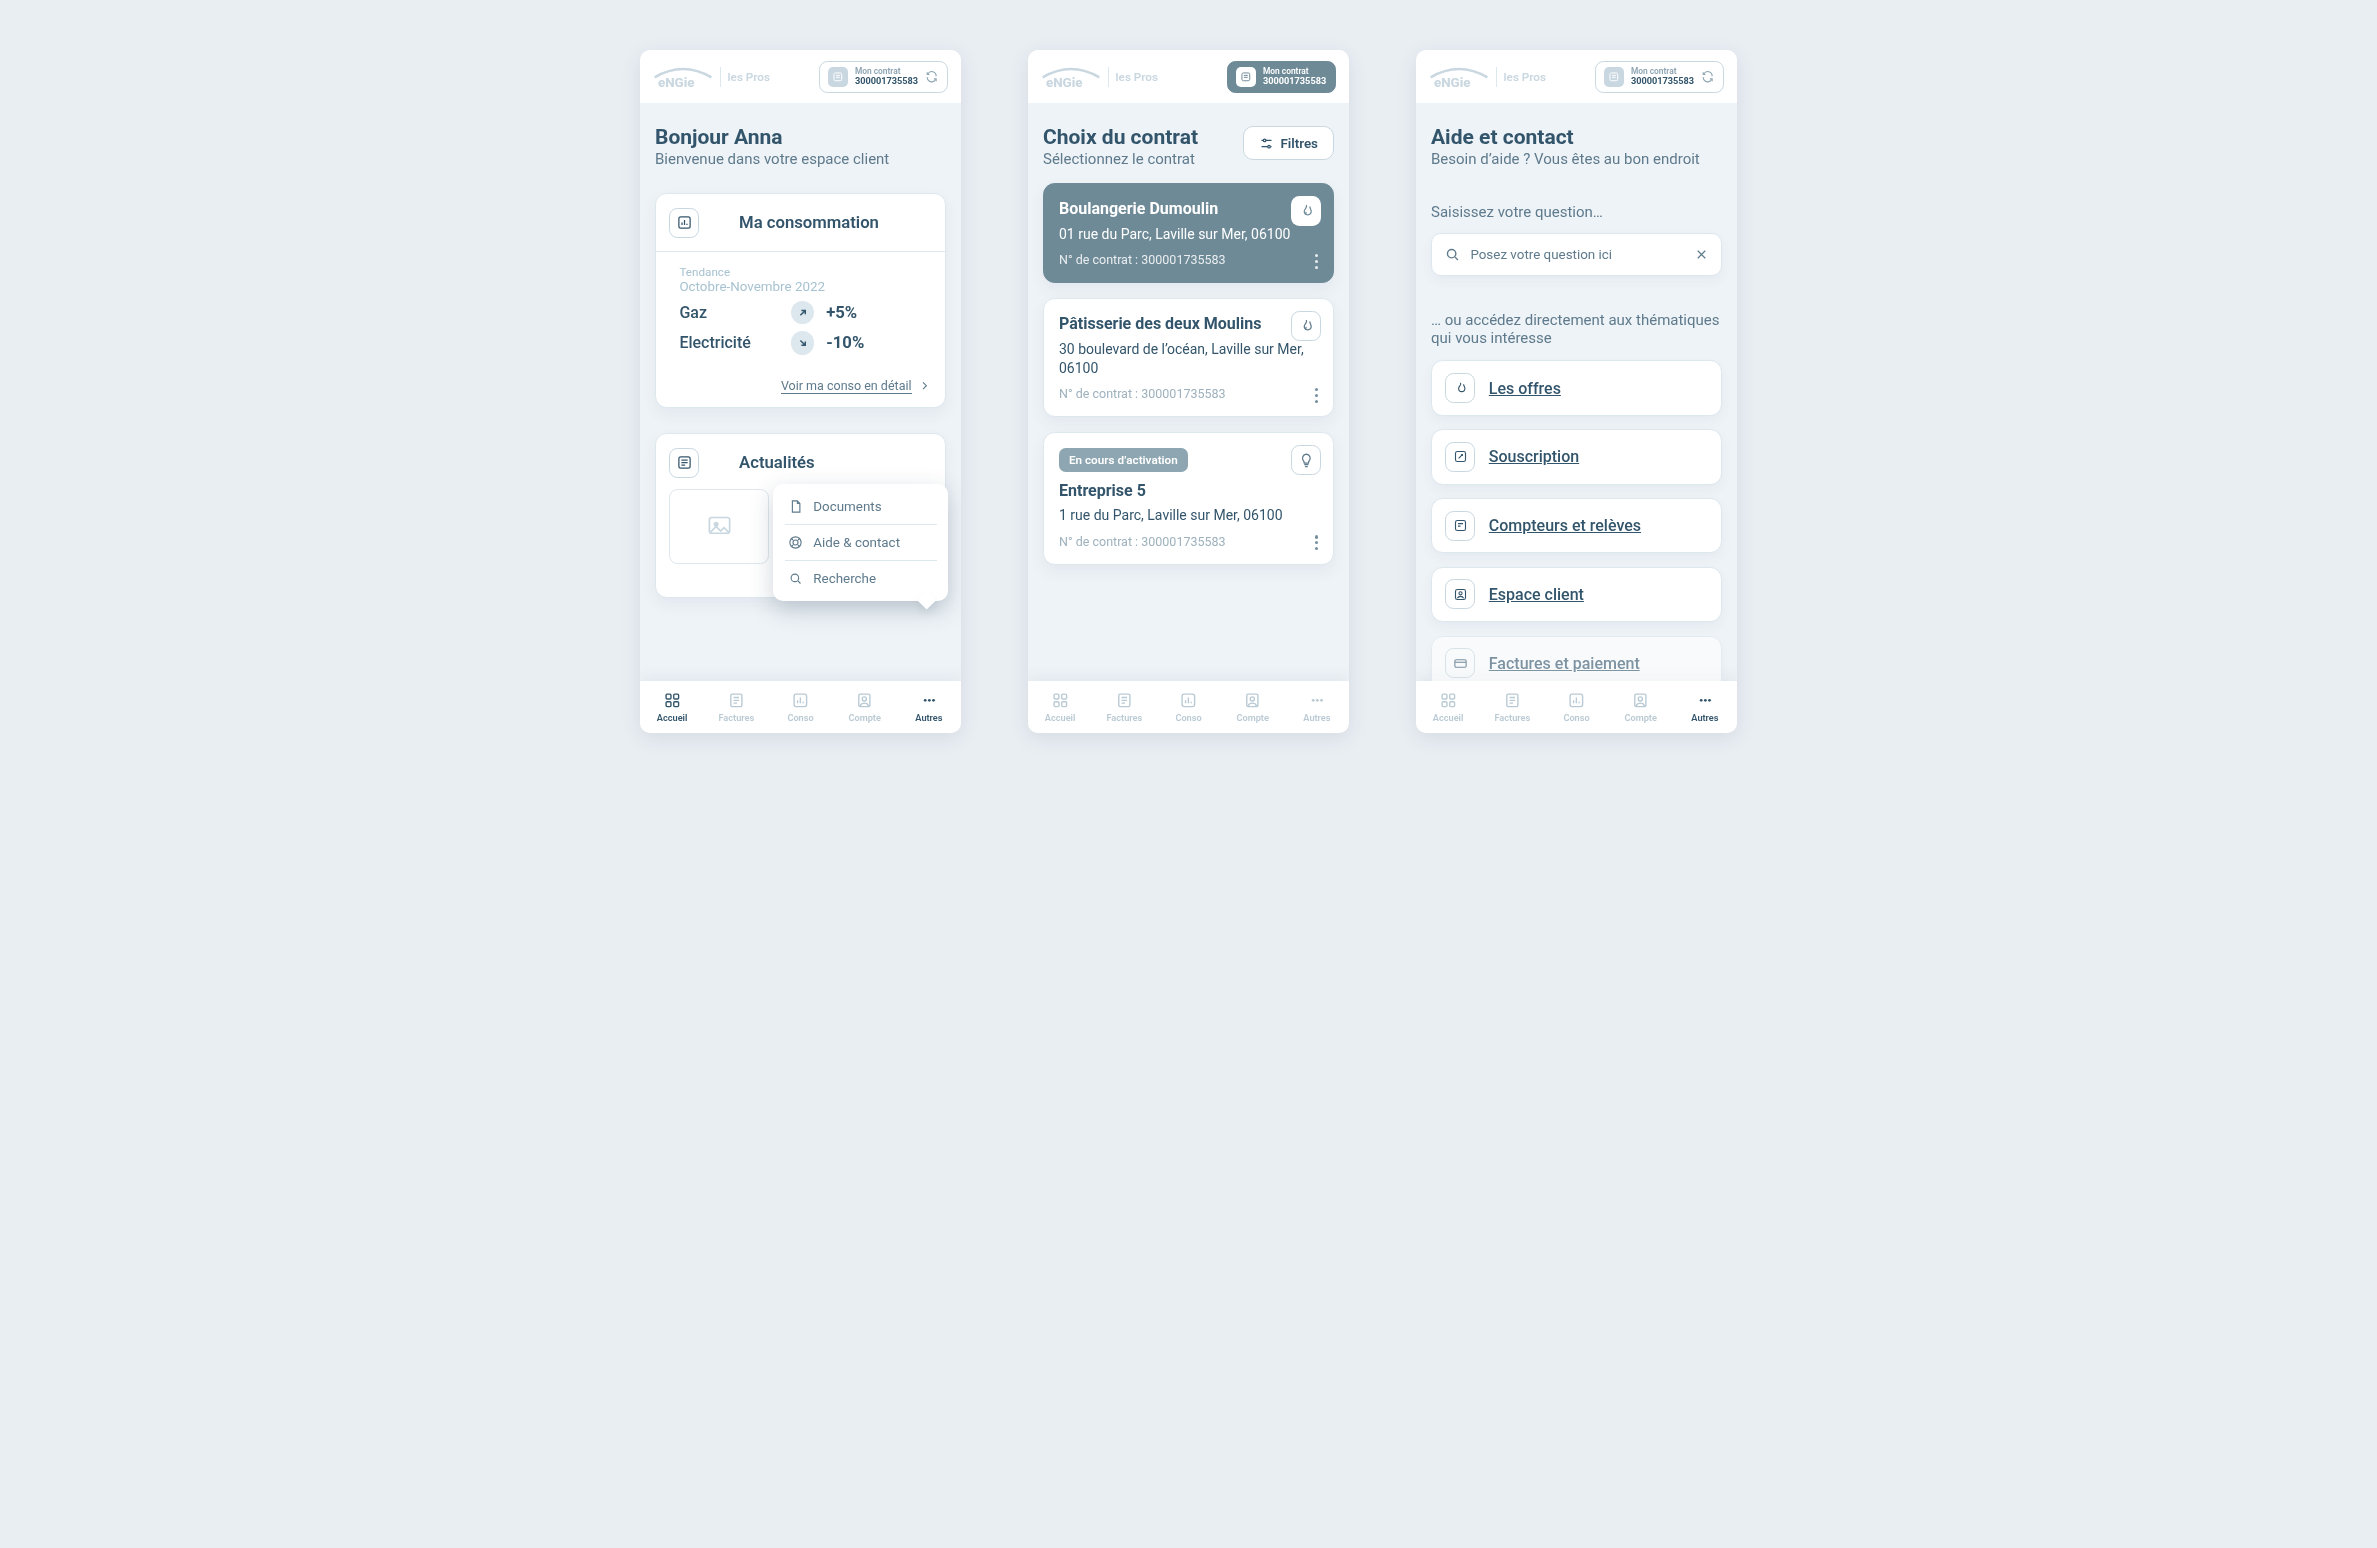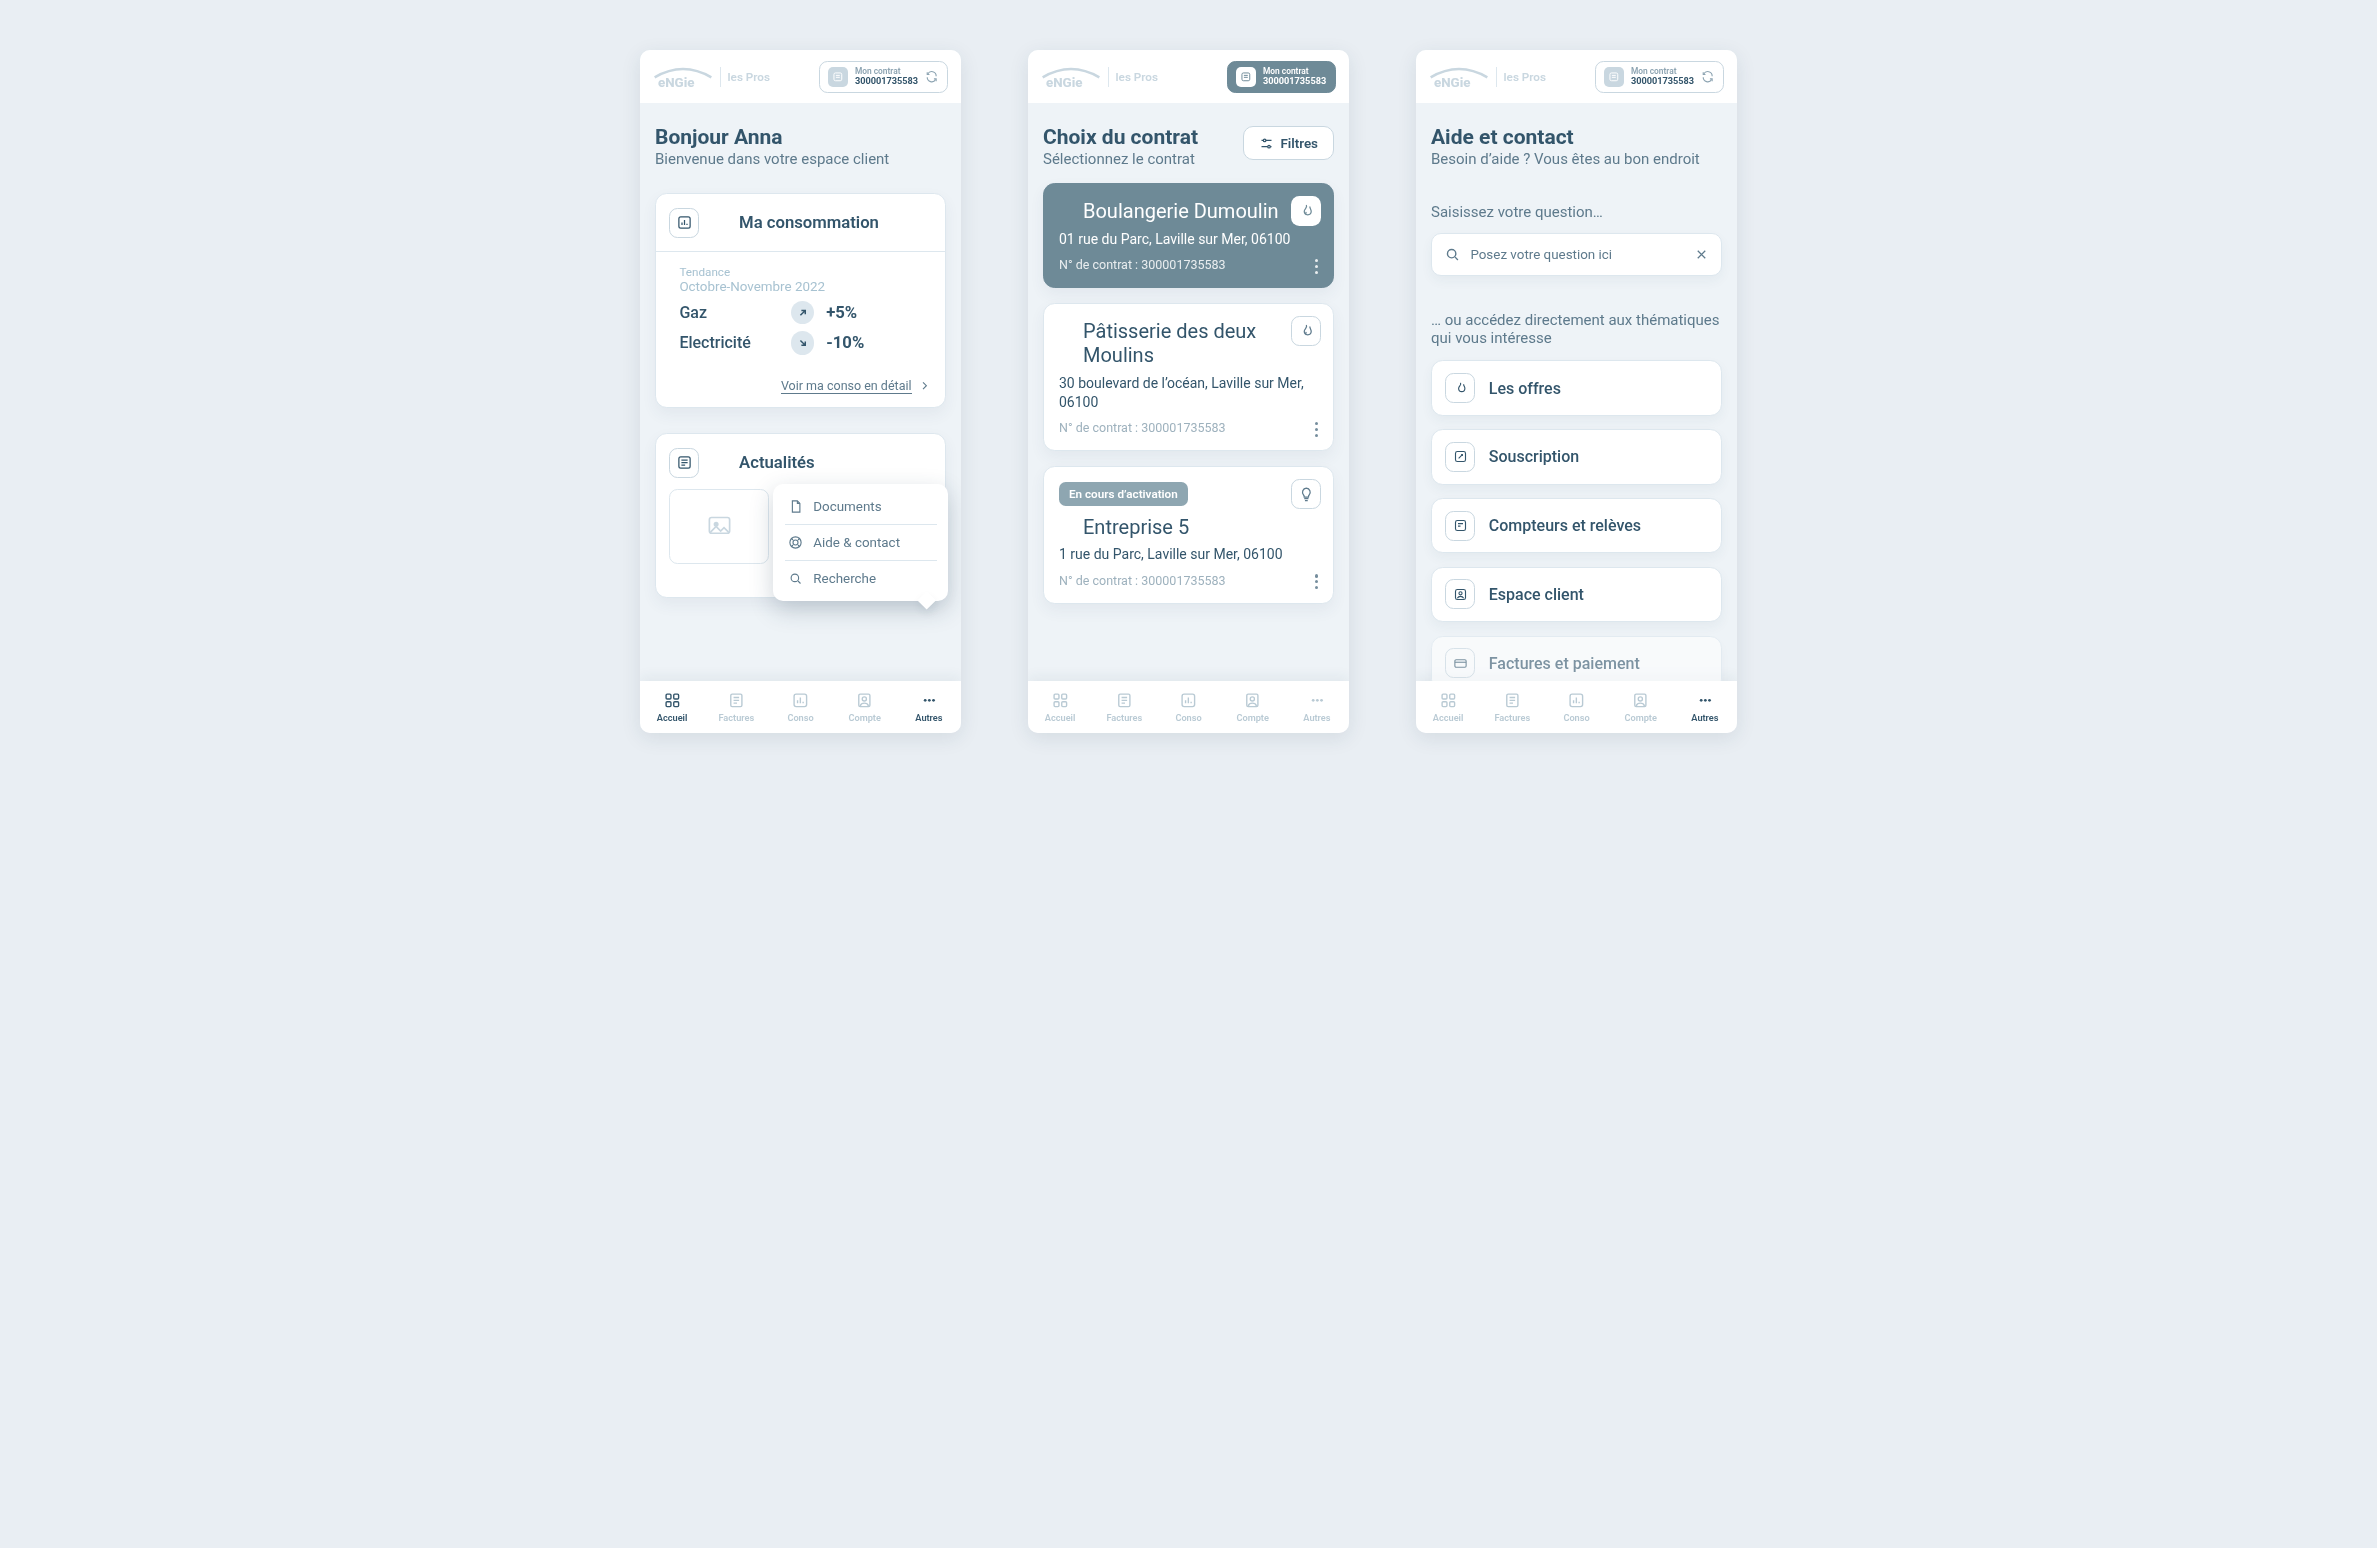--- a/index.html
+++ b/index.html
@@ -62,33 +62,33 @@
   
   .popup{position:absolute;right:-3.3px;bottom:-3.3px;width:175px;background:var(--card);border-radius:10px;box-shadow:0 8.4px 23.4px rgba(30,60,80,.22);padding:5px 0;}
   .popup .row{display:flex;align-items:center;gap:10px;padding:10px 15px;color:var(--ink-soft);font-size:13.4px;}
   .popup .sep{height:0.8px;background:var(--pale-2);margin:0 11.7px;}
   .popup .tail{position:absolute;right:15px;bottom:-6.7px;width:13.4px;height:13.4px;background:var(--card);transform:rotate(45deg);box-shadow:3.3px 3.3px 8.4px rgba(30,60,80,.08);}
   
   .hdrrow{display:flex;align-items:center;justify-content:space-between;}
   .filter-btn{display:flex;align-items:center;gap:6.7px;border:0.8px solid var(--pale);background:var(--card);border-radius:10px;padding:8.4px 15px;font-size:13.4px;font-weight:600;color:var(--ink);}
   .contract{border-radius:11.7px;padding:15px;position:relative;margin-top:15px;border:0.8px solid var(--pale-2);background:var(--card);box-shadow:0 6.7px 15px rgba(45,75,95,.06);}
   .contract.sel{background:var(--teal);border-color:var(--teal);color:#fff;}
-  .contract .name{font-size:20px;font-weight:400;margin-bottom:6.7px;margin-left:24px;}
+  .contract .name{font-size:16px;font-weight:700;margin-bottom:6.7px;}
   .contract .addr{font-size:14px;line-height:1.35;}
   .contract .num{font-size:12.5px;margin-top:8.4px;opacity:.85;}
   .contract .flame{position:absolute;top:11.7px;right:11.7px;width:30px;height:30px;border-radius:8.4px;background:#fff;display:flex;align-items:center;justify-content:center;color:var(--teal);}
   .contract:not(.sel) .flame{background:#fff;border:1.7px solid var(--pale);}
   .contract .dots{position:absolute;right:15px;bottom:13.4px;color:inherit;opacity:.85;display:flex;flex-direction:column;gap:2.5px;}
   .contract .dot{width:3.3px;height:3.3px;border-radius:50%;background:currentColor;}
   .pill{display:inline-block;background:#8EA6B1;color:#fff;border-radius:6.7px;padding:5px 10px;font-size:11.7px;font-weight:600;margin-bottom:8.4px;}
   
   .prompt{font-size:15px;color:var(--ink-soft);margin-top:35px;}
   .searchbox{margin-top:11.7px;background:var(--card);border:0.8px solid var(--pale-2);border-radius:10px;height:43px;display:flex;align-items:center;padding:0 11.7px;gap:10px;color:var(--ink-soft);box-shadow:0 5px 11.7px rgba(45,75,95,.05);}
   .searchbox .ph{flex:1;font-size:13.4px;color:var(--ink-soft);}
-  .topic{margin-top:13.4px;background:var(--card);border:0.8px solid var(--pale-2);border-radius:11.7px;display:flex;align-items:center;gap:13.4px;padding:11.7px 13.4px;box-shadow:0 5px 11.7px rgba(45,75,95,.05);}
+  .topic{margin-top:13.4px;background:var(--card);border:0.8px solid var(--pale-2);border-radius:11.7px;display:flex;align-items:center;gap:13.4px;padding:11.7px 13.4px;box-shadow:0 5px 11.7px rgba(45,75,95,.05);text-decoration:underline;}
   .topic .tlabel{font-size:16px;font-weight:500;}
   svg{display:block;}
 </style>
 </head>
 <body>
 
 <div class="stage">
 
 <div class="phone">
   <div class="topbar">

